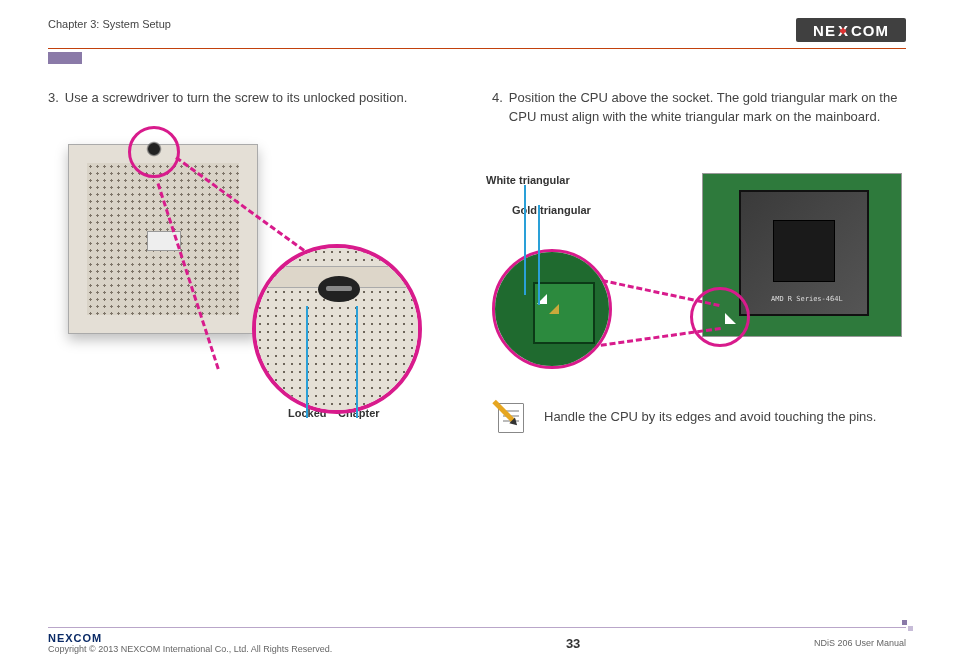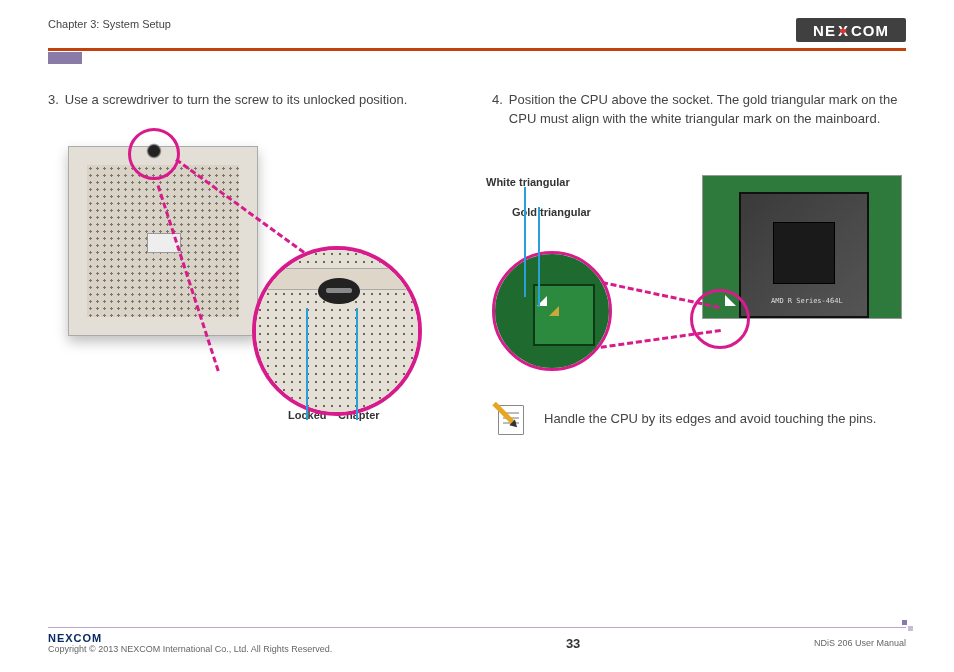--- a/index.html
+++ b/index.html
@@ -13,21 +13,21 @@
   }
   .page {
     padding: 18px 48px 0 48px;
     height: 100%;
     position: relative;
   }
   .header {
     display: flex;
     justify-content: space-between;
     align-items: flex-start;
-    border-bottom: 3px solid #c2410c;
+    border-bottom: 1px solid #c2410c;
     padding-bottom: 6px;
   }
   .chapter {
     font-size: 11px;
     color: #444;
   }
   .logo {
     width: 110px; height: 24px;
     background: #404040;
     color: #fff;
@@ -223,21 +223,21 @@
   }
   .rv {
     position:absolute;
     width:2px; background:#2aa0d8; z-index:4;
   }
   .rv1 { left: 32px; top: 40px; height: 110px; }
   .rv2 { left: 46px; top: 60px; height: 100px; }
   .cpu-photo {
     position:absolute;
     left: 210px; top: 28px;
-    width: 200px; height: 144px;
+    width: 200px; height: 164px;
     background: #2e7a3c;
     border:1px solid #999;
     overflow:hidden;
   }
   .cpu-photo .chip {
     position:absolute;
     left:36px; top:16px;
     width:130px; height:126px;
     background: linear-gradient(135deg,#3a3a3a,#555);
     border:2px solid #111;

